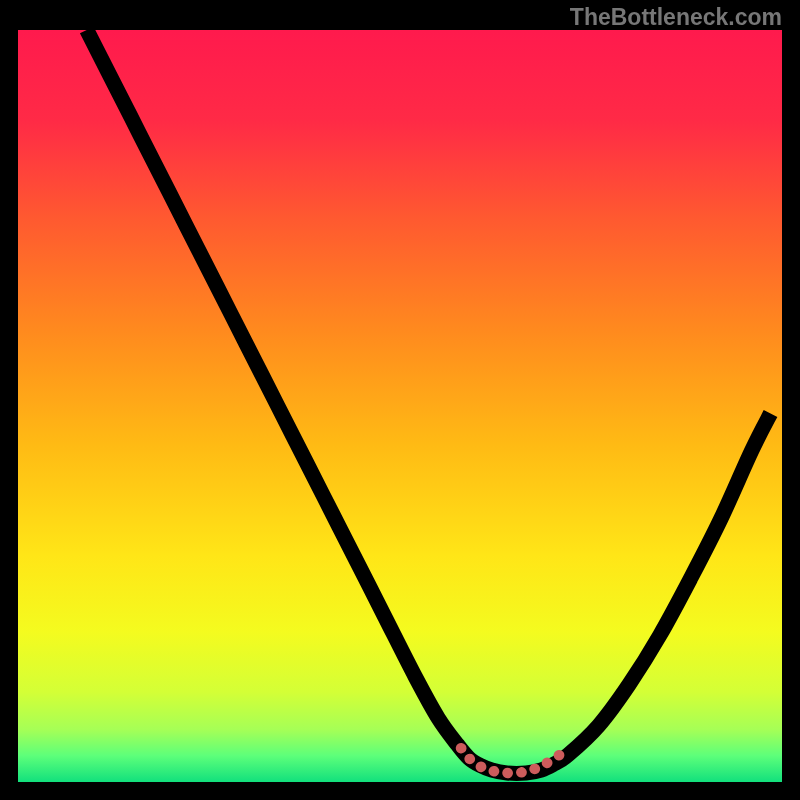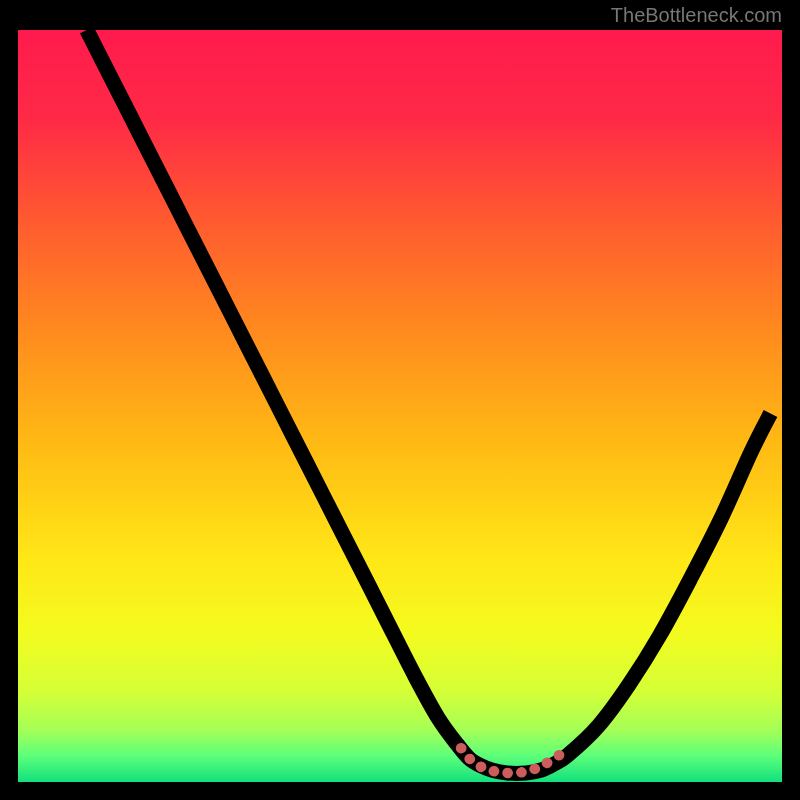--- a/index.html
+++ b/index.html
@@ -28,23 +28,23 @@
   .gradient {
     position: absolute;
     width: 100%;
     height: 100%;
   }
   .watermark {
     position: absolute;
     right: 18px;
     top: 4px;
     color: #777;
-    font-size: 20px;
+    font-size: 23px;
     letter-spacing: 0px;
-    font-weight: 400;
+    font-weight: 700;
   }
   .curve-svg {
     position: absolute;
     left: 0;
     top: 0;
     width: 100%;
     height: 100%;
   }
 </style>
 </head>

